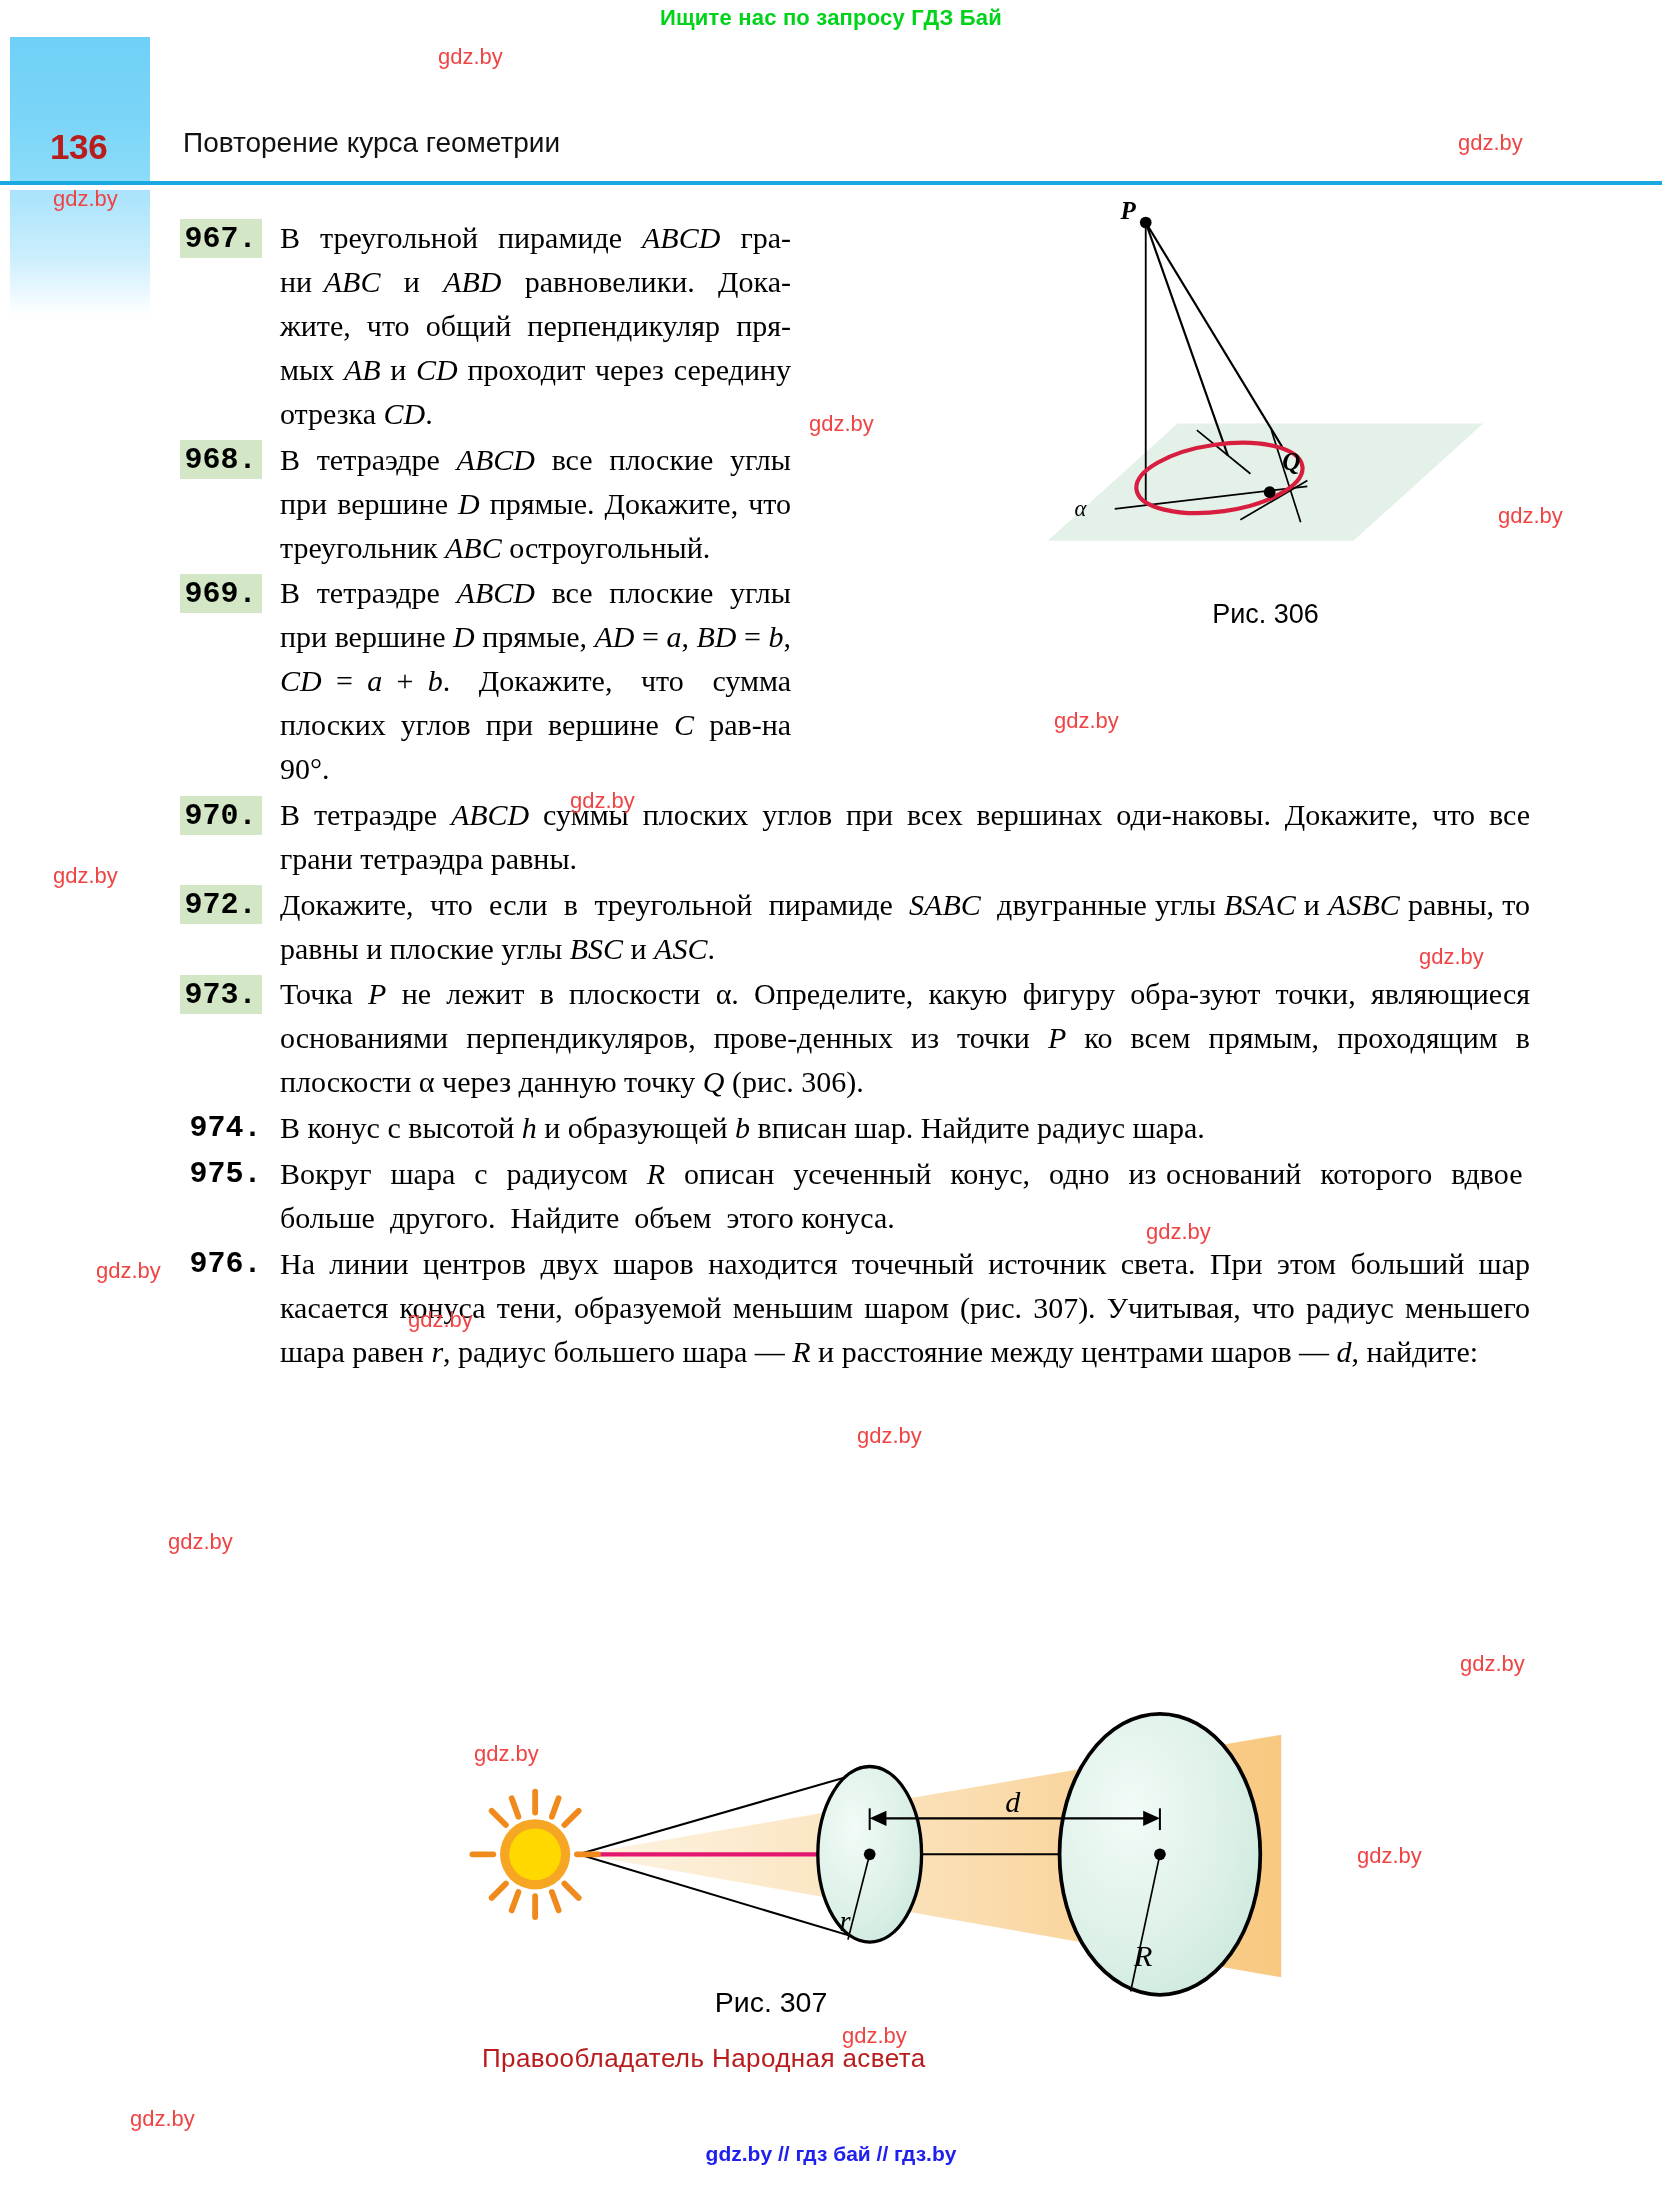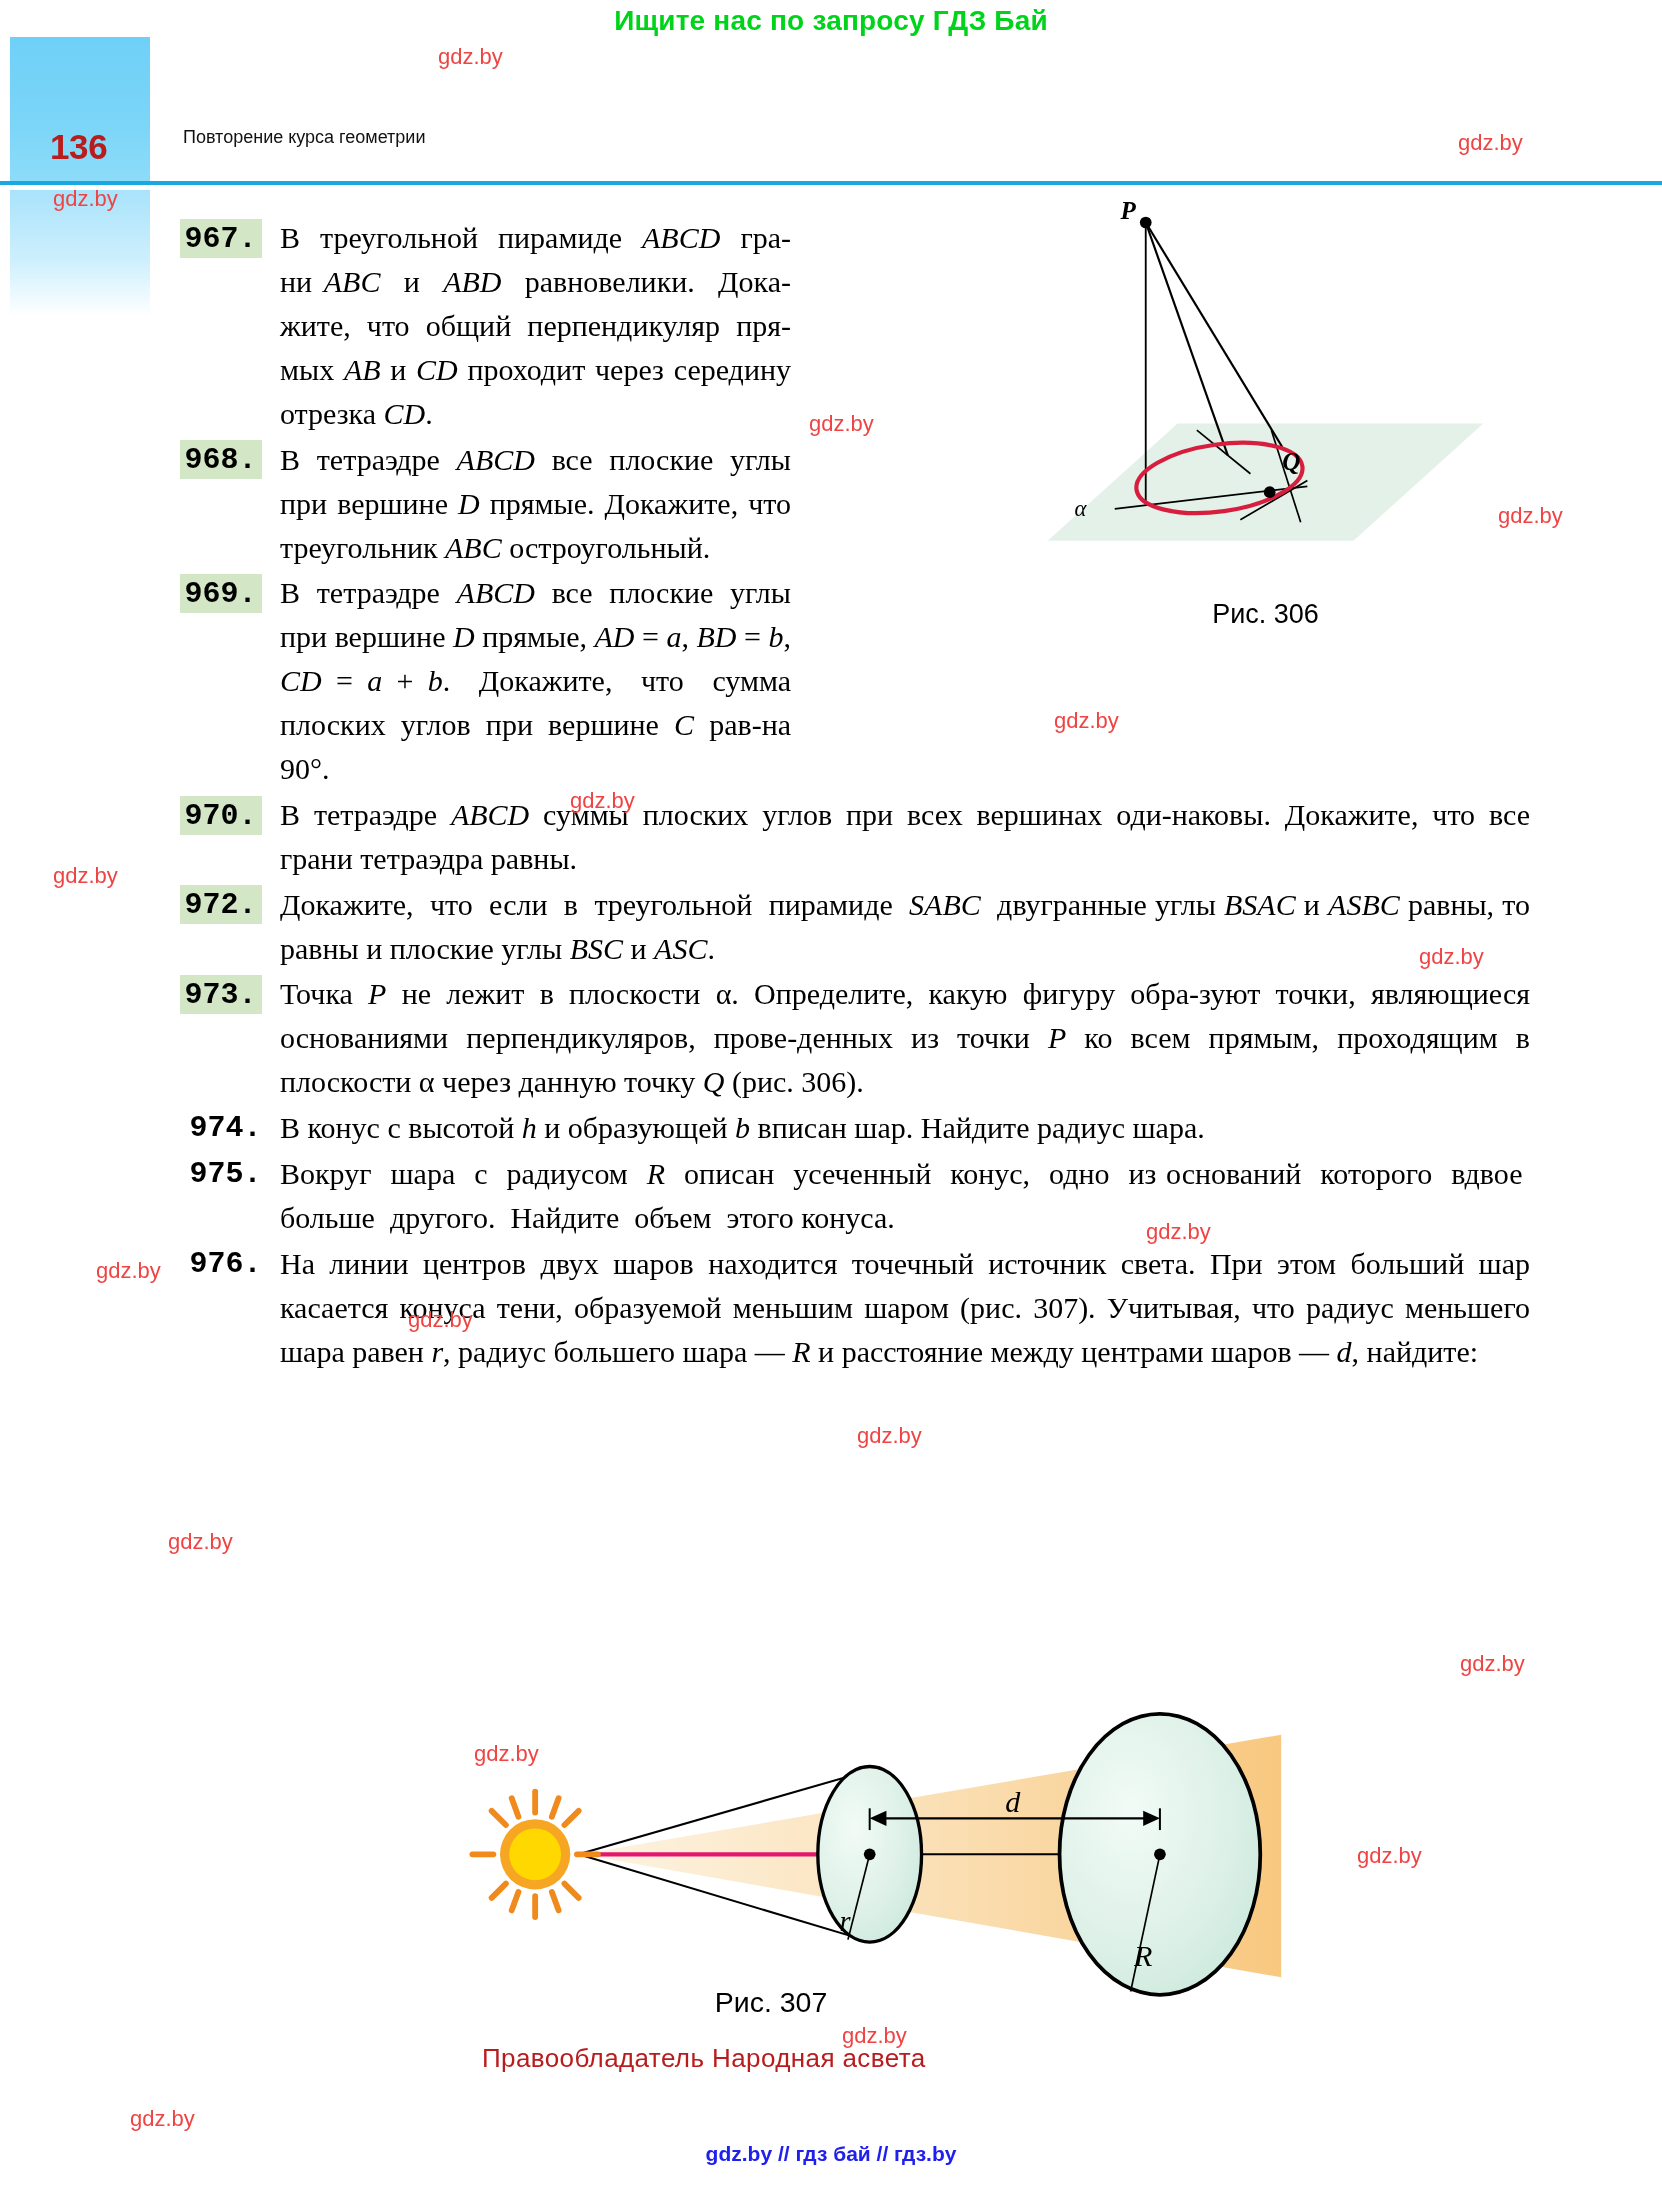--- a/index.html
+++ b/index.html
@@ -16,21 +16,21 @@
   }
 
   
   .promo-banner {
     position: absolute;
     top: 5px;
     left: 0;
     width: 1662px;
     text-align: center;
     font-family: "Liberation Sans", sans-serif;
-    font-size: 28px;
+    font-size: 22px;
     font-weight: 700;
     color: #00d41a;
     letter-spacing: 0.2px;
   }
 
   
   .sidebar-block {
     position: absolute;
     left: 10px;
     top: 37px;
@@ -56,21 +56,21 @@
     color: #b91c1c;
     letter-spacing: -0.4px;
   }
 
   
   .running-head {
     position: absolute;
     left: 183px;
     top: 127px;
     font-family: "Liberation Sans", sans-serif;
-    font-size: 18px;
+    font-size: 28px;
     color: #111111;
     white-space: nowrap;
   }
   .header-rule {
     position: absolute;
     left: 0;
     top: 181px;
     width: 1662px;
     height: 4.2px;
     background: #1aa8e0;

